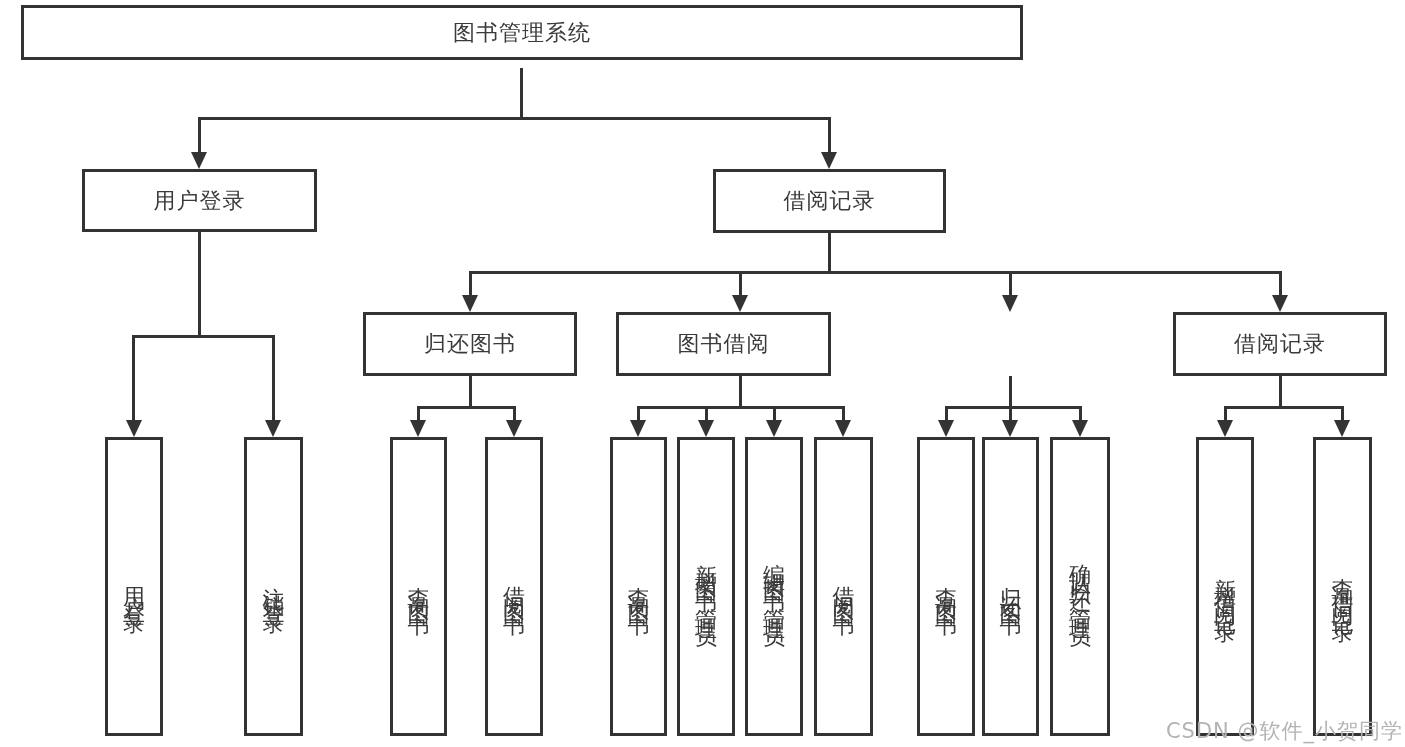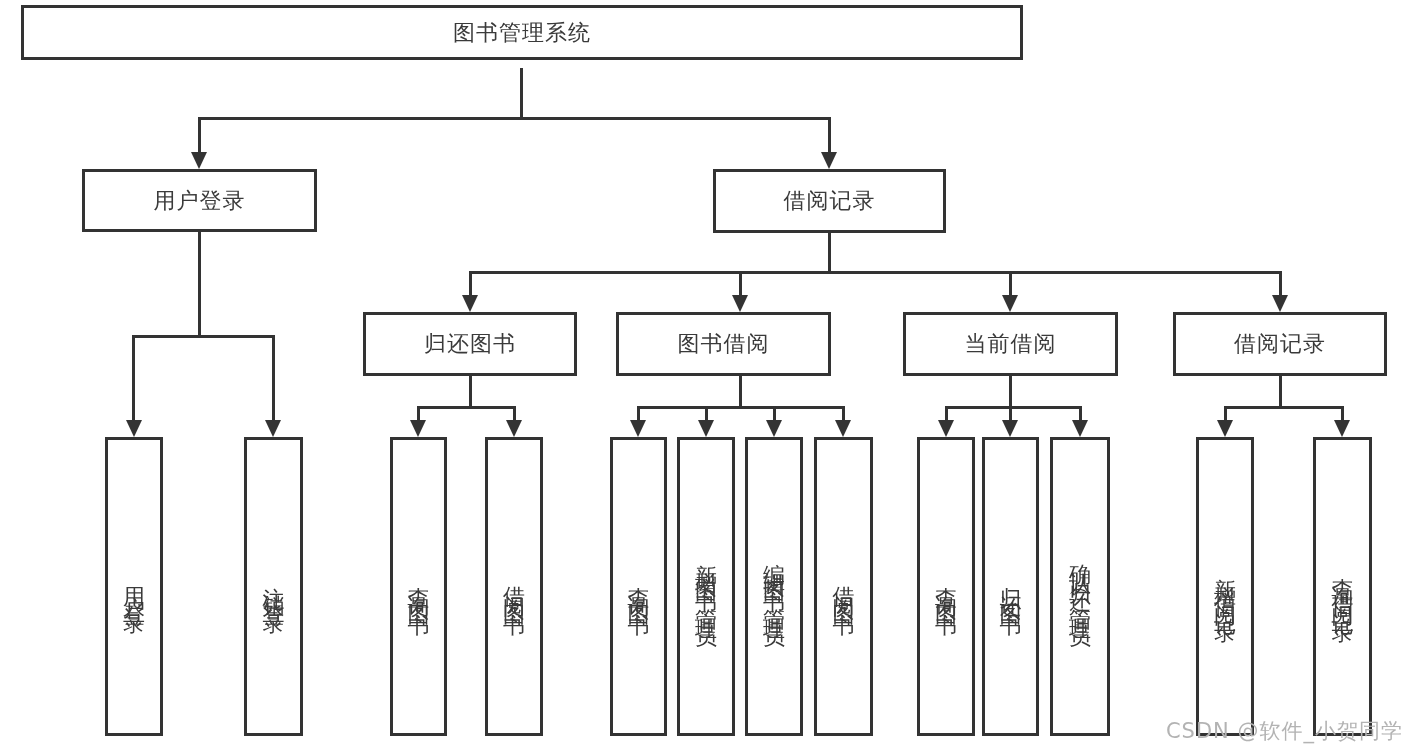--- a/index.html
+++ b/index.html
@@ -47,23 +47,20 @@
   </div>
 
   <div class="hbox" style="left:363px;top:312px;width:214px;height:64px;">
     <span>归还图书</span>
   </div>
 
   <div class="hbox" style="left:616px;top:312px;width:215px;height:64px;">
     <span>图书借阅</span>
   </div>
 
-  <div class="hbox" style="left:903px;top:312px;width:215px;height:64px;">
-    <span>当前借阅</span>
-  </div>
 
   <div class="hbox" style="left:1173px;top:312px;width:214px;height:64px;">
     <span>借阅记录</span>
   </div>
 
   <div class="vbox" style="left:105px;top:437px;width:58px;height:299px;">
     <span class="vtext">用户登录</span>
   </div>
 
   <div class="vbox" style="left:244px;top:437px;width:59px;height:299px;">

